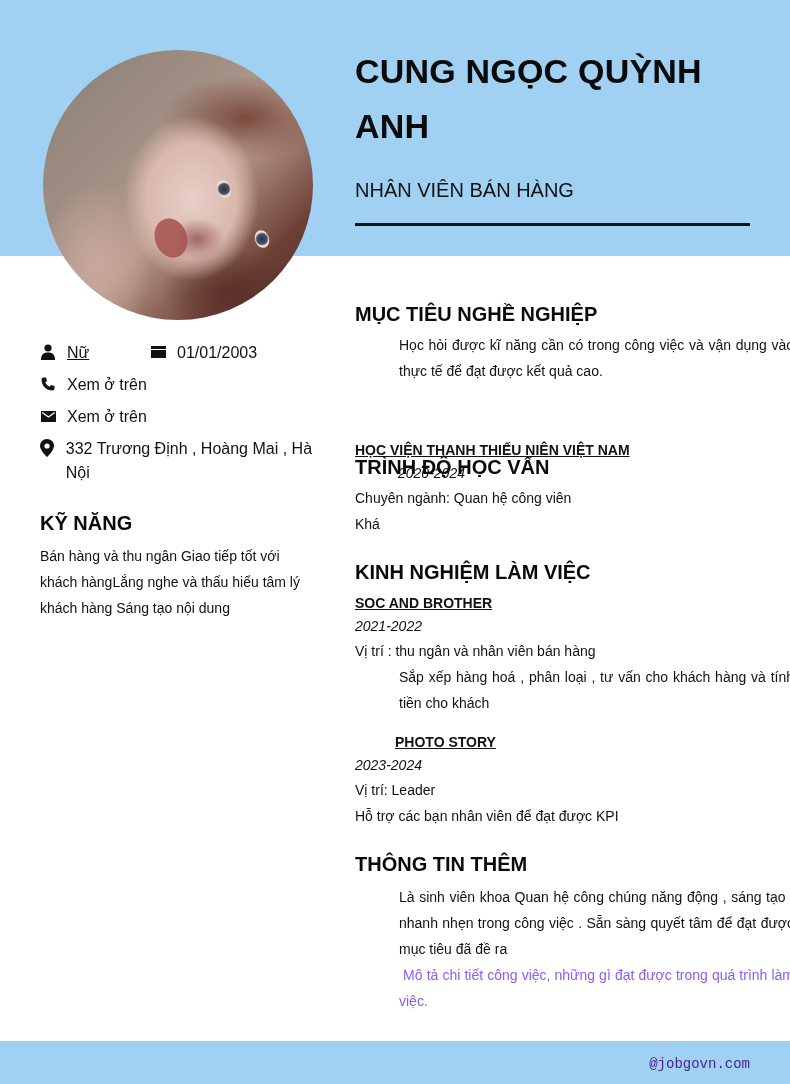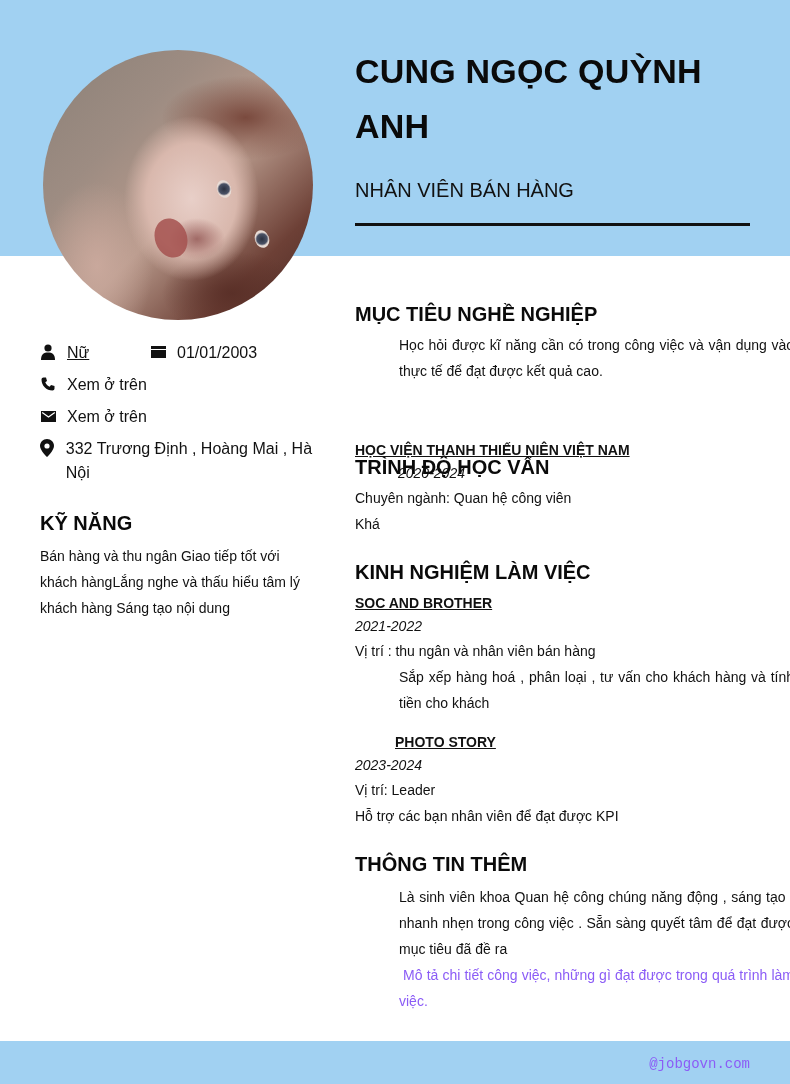--- a/index.html
+++ b/index.html
@@ -1,21 +1,21 @@
 <!DOCTYPE html>
 <html><head>
   <meta charset="utf-8">
   <style>
     * { box-sizing: border-box; margin: 0; padding: 0; }
     html, body { width: 790px; height: 1084px; overflow: hidden; background: #ffffff; }
     body { font-family: "Liberation Sans", "DejaVu Sans", sans-serif; color: #111; position: relative; }
 
     .top-band { position: absolute; left: 0; top: 0; width: 790px; height: 256px; background: #a1d1f2; }
     .bottom-band { position: absolute; left: 0; top: 1041px; width: 790px; height: 43px; background: #a1d1f2; }
-    .footer-text { position: absolute; right: 40px; top: 1056px; font-family: "Liberation Mono", "DejaVu Sans Mono", monospace; font-size: 14px; color: #8b5cf6; }
+    .footer-text { position: absolute; right: 40px; top: 1056px; font-family: "Liberation Mono", "DejaVu Sans Mono", monospace; font-size: 14px; color: #4c1d95; }
 
     .avatar {
       position: absolute; left: 43px; top: 50px; width: 270px; height: 270px; border-radius: 50%;
       overflow: hidden;
       background:
         radial-gradient(ellipse 40px 30px at 57% 70%, rgba(120,50,50,0.6), transparent 70%),
         radial-gradient(ellipse 90px 110px at 55% 55%, #e8cfc8 0%, #d9b8ad 50%, transparent 75%),
         radial-gradient(ellipse 120px 60px at 75% 25%, #7a4a3e 0%, transparent 70%),
         radial-gradient(ellipse 80px 120px at 20% 80%, #c9a89c 0%, transparent 70%),
         radial-gradient(ellipse 100px 60px at 70% 90%, #5a3028 0%, transparent 70%),

